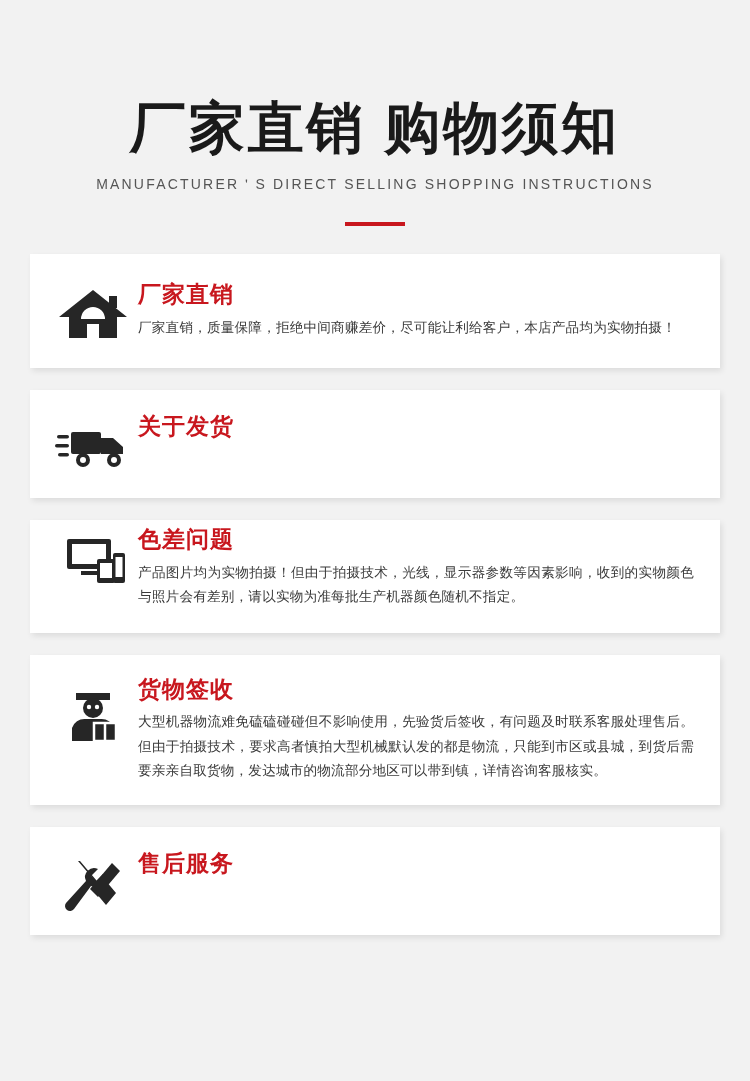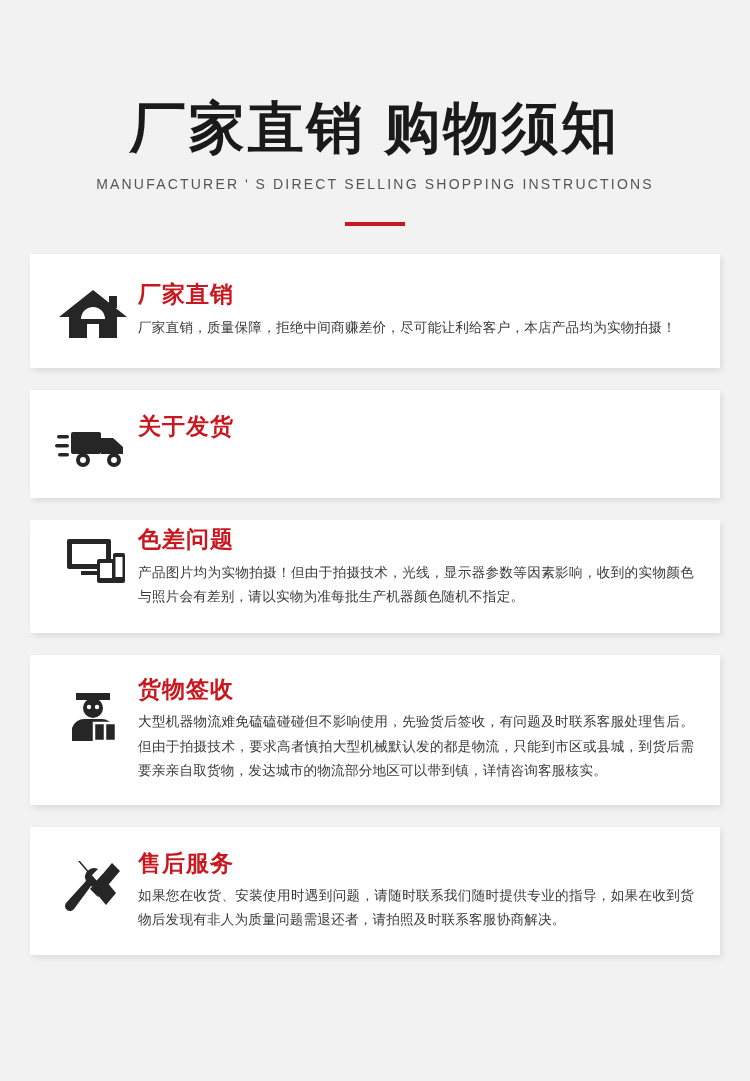--- a/index.html
+++ b/index.html
@@ -181,18 +181,17 @@
     <div class="card card-5">
       <div class="card-icon">
         <svg width="66" height="56" viewBox="0 0 66 56">
           <path d="M8 4 L18 4 L40 30 L46 24 L56 36 L46 48 L36 36 L42 30 L20 4 Z" fill="#262626" transform="rotate(0)"></path>
           <path d="M6 46 L26 24 a9 9 0 0 1 12 -12 l-7 7 5 5 7 -7 a9 9 0 0 1 -12 12 L14 52 a5 5 0 0 1 -8 -6 Z" fill="#262626"></path>
           <path d="M52 6 L60 14 L38 40 L30 32 Z" fill="#262626"></path>
         </svg>
       </div>
       <div class="card-body">
         <div class="card-title">售后服务</div>
-        <p class="card-text">如果您在收货、安装使用时遇到问题，请随时联系我们随时提供专业的指导，如果在收到货物后发现有非人为质量问题需退还者，请拍照及时联系客服协商解决。</p>
       </div>
     </div>
 
   </div>
 </div>
 
 </body></html>

